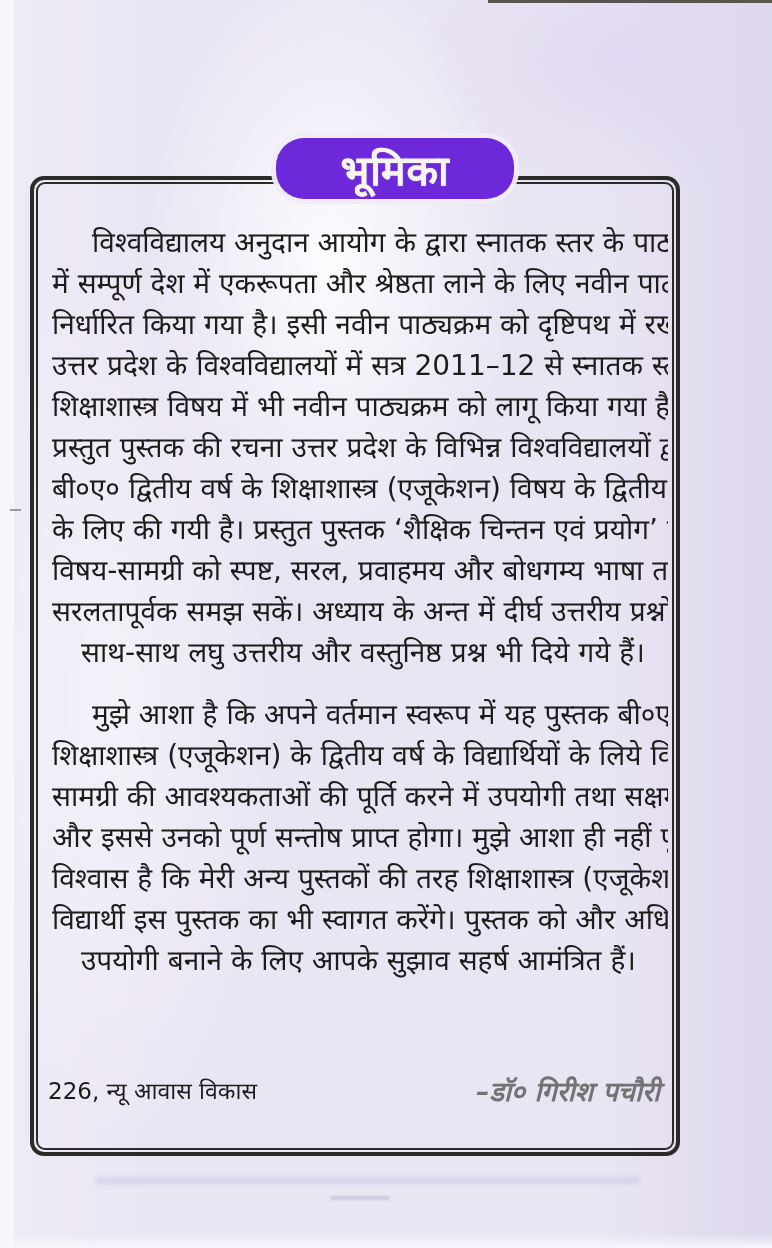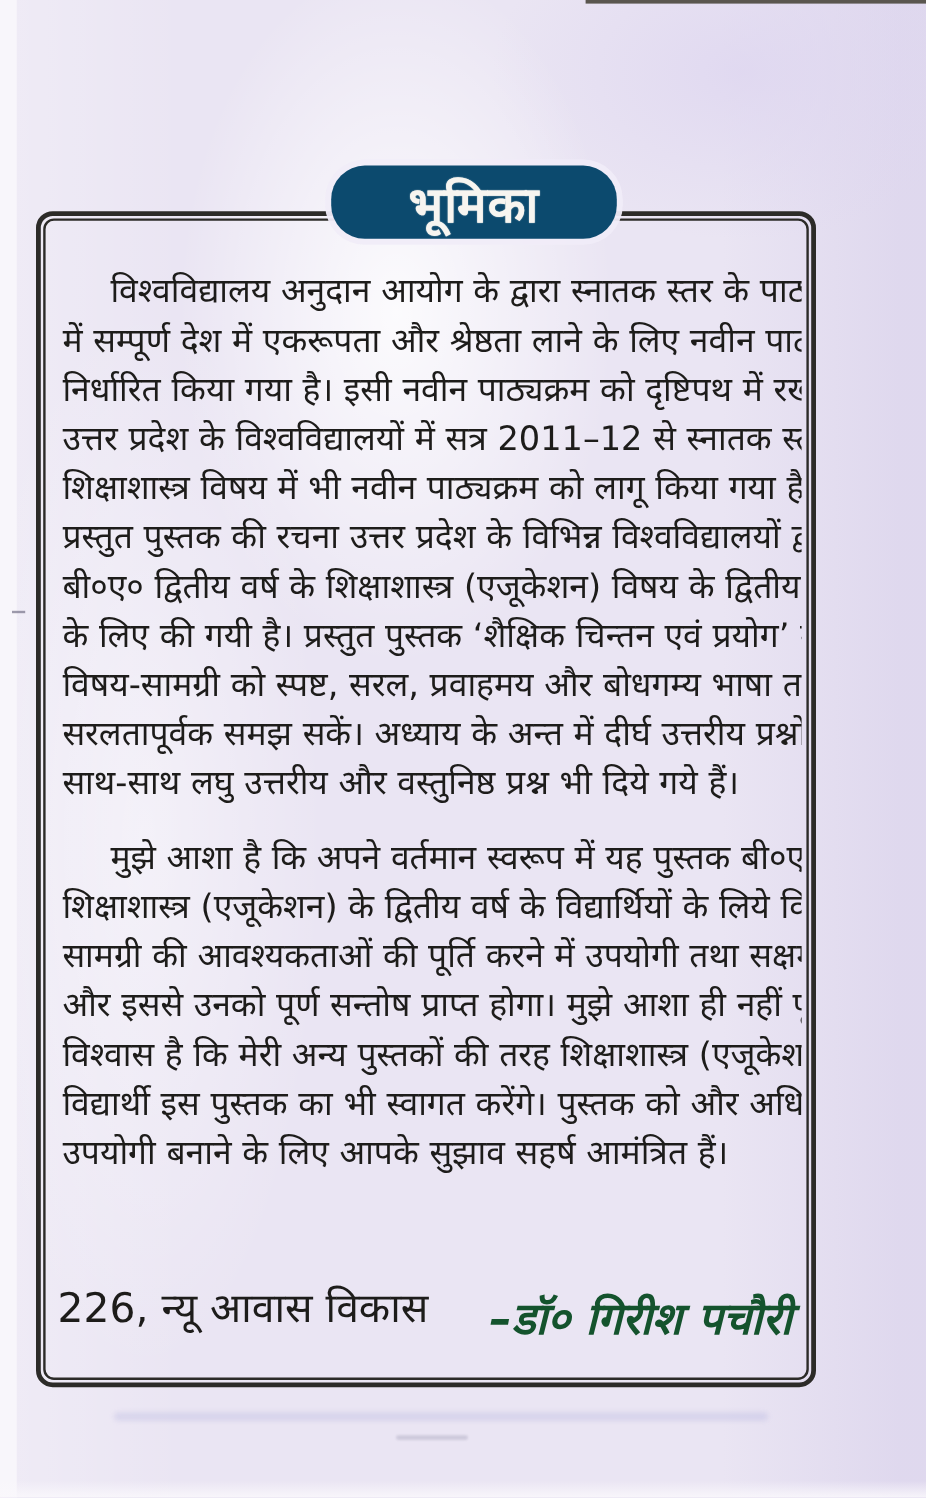--- a/index.html
+++ b/index.html
@@ -57,21 +57,21 @@
   .frame-inner {
     position: absolute; inset: 2px;
     border: 2px solid #2c2b28;
     border-radius: 9px;
   }
 
   
   .title-banner {
     position: absolute; left: 276px; top: 138px;
     width: 238px; height: 61px;
-    background: #0c4a6e;
+    background: #6d28d9;
     border-radius: 28px;
     box-shadow: 0 0 0 5px rgba(240,236,248,0.95);
     display: flex; align-items: center; justify-content: center;
     z-index: 5;
   }
   .title-text {
     color: #f7f5f0;
     font-size: 41px;
     font-weight: bold;
     letter-spacing: 1px;
@@ -87,33 +87,33 @@
     z-index: 4;
   }
   .line {
     text-align: justify;
     text-align-last: justify;
     height: 41px;
     overflow: hidden;
     white-space: nowrap;
   }
   .line.first { text-indent: 40px; }
-  .line.endline { text-align-last: left; white-space: normal; }
+  .line.endline { text-align-last: left; white-space: normal; margin-left: 29px; }
   .para-2 { margin-top: 21px; }
 
   
   .footer-address {
     position: absolute; left: 48px; top: 1072px;
-    font-size: 34px; line-height: 39px;
+    font-size: 23px; line-height: 39px;
     color: #1d1c1a; z-index: 4;
   }
   .footer-author {
     position: absolute; right: 112px; top: 1072px;
-    font-size: 37px; font-weight: bold; font-style: italic;
-    color: #14532d; z-index: 4;
+    font-size: 27px; font-weight: bold; font-style: italic;
+    color: #737373; z-index: 4;
   }
 </style>
 </head>
 <body>
 
 <div class="paper-texture"></div>
 <div class="left-white-strip"></div>
 <div class="top-edge-line"></div>
 <div class="margin-dash"></div>
 <div class="bleed-line-1"></div>

